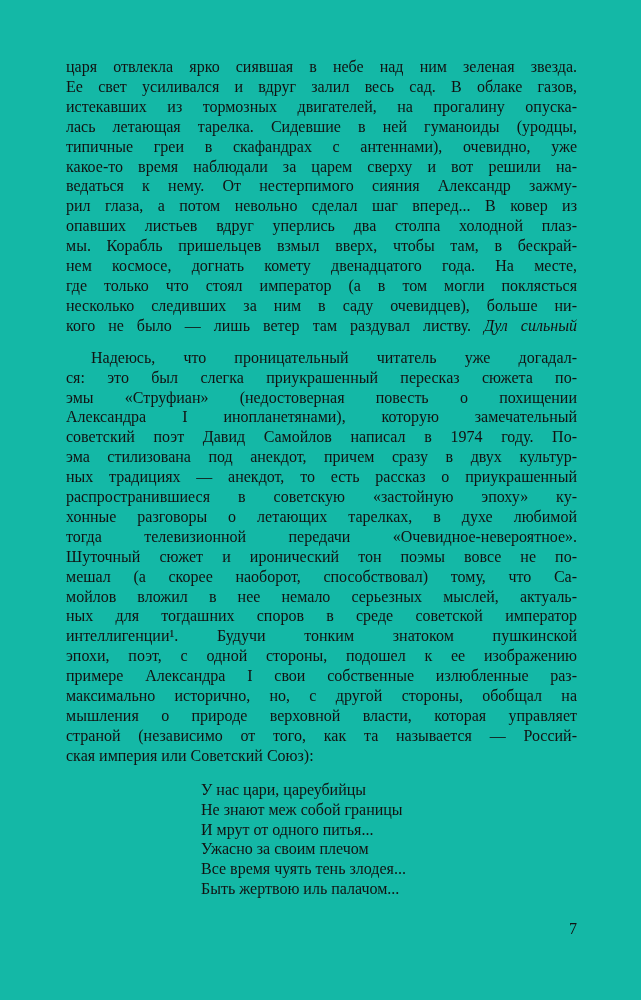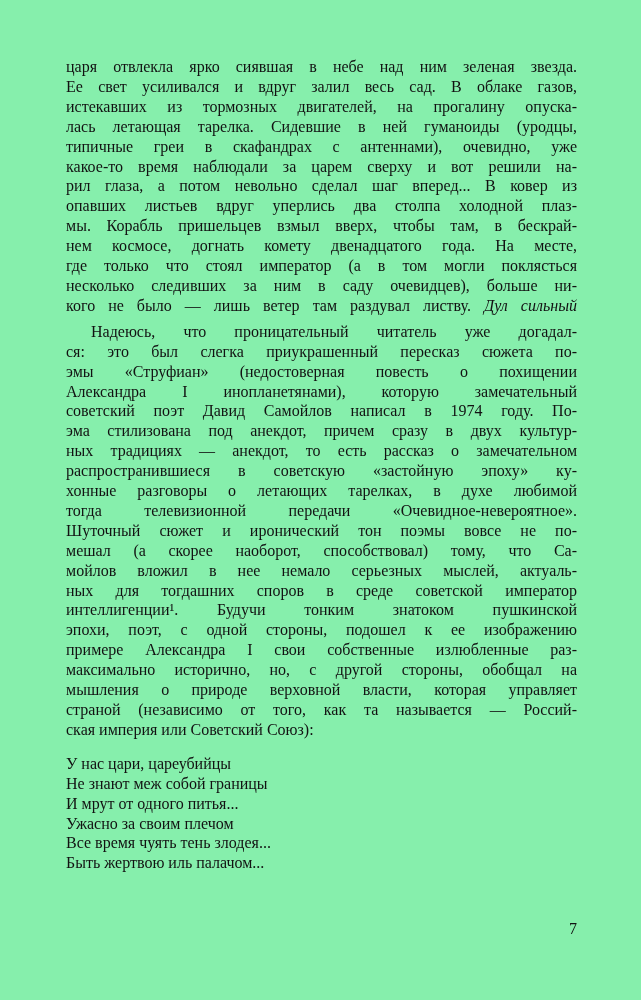--- a/index.html
+++ b/index.html
@@ -4,21 +4,21 @@
 <style>
   html, body {
     margin: 0;
     padding: 0;
     background: #ffffff;
   }
   .book-page {
     position: relative;
     width: 641px;
     height: 1000px;
-    background: #86efac;
+    background: #14b8a6;
     overflow: hidden;
     font-family: "Liberation Serif", "DejaVu Serif", serif;
     color: #121212;
   }
   .text-block {
     position: absolute;
     left: 66px;
     top: 57px;
     width: 511px;
     font-size: 16px;
@@ -34,24 +34,25 @@
   .line.first-indent {
     text-indent: 25px;
   }
   .italic-text {
     font-style: italic;
   }
   .para {
     margin: 0 0 0 0;
   }
   .para + .para {
-    margin-top: 6px;
+    margin-top: 12px;
   }
   .poem-block {
     margin-top: 14px;
+    margin-left: 135px;
   }
   .poem-block .line {
     text-align: left;
     text-align-last: left;
   }
   .page-number {
     position: absolute;
     top: 920px;
     left: 66px;
     width: 511px;
@@ -65,37 +66,38 @@
 <div class="book-page">
   <div class="text-block">
 
     <div class="para">
       <div class="line">царя отвлекла ярко сиявшая в небе над ним зеленая звезда.</div>
       <div class="line">Ее свет усиливался и вдруг залил весь сад. В облаке газов,</div>
       <div class="line">истекавших из тормозных двигателей, на прогалину опуска-</div>
       <div class="line">лась летающая тарелка. Сидевшие в ней гуманоиды (уродцы,</div>
       <div class="line">типичные греи в скафандрах с антеннами), очевидно, уже</div>
       <div class="line">какое-то время наблюдали за царем сверху и вот решили на-</div>
+      <div class="line">ведаться к нему. От нестерпимого сияния Александр зажму-</div>
       <div class="line">рил глаза, а потом невольно сделал шаг вперед... В ковер из</div>
       <div class="line">опавших листьев вдруг уперлись два столпа холодной плаз-</div>
       <div class="line">мы. Корабль пришельцев взмыл вверх, чтобы там, в бескрай-</div>
       <div class="line">нем космосе, догнать комету двенадцатого года. На месте,</div>
       <div class="line">где только что стоял император (а в том могли поклясться</div>
       <div class="line">несколько следивших за ним в саду очевидцев), больше ни-</div>
       <div class="line"><span>кого не было — лишь ветер там раздувал листву. </span><span class="italic-text">Дул сильный</span></div>
     </div>
 
     <div class="para">
       <div class="line first-indent">Надеюсь, что проницательный читатель уже догадал-</div>
       <div class="line">ся: это был слегка приукрашенный пересказ сюжета по-</div>
       <div class="line">эмы «Струфиан» (недостоверная повесть о похищении</div>
       <div class="line">Александра I инопланетянами), которую замечательный</div>
       <div class="line">советский поэт Давид Самойлов написал в 1974 году. По-</div>
       <div class="line">эма стилизована под анекдот, причем сразу в двух культур-</div>
-      <div class="line">ных традициях — анекдот, то есть рассказ о замечательном</div>
+      <div class="line">ных традициях — анекдот, то есть рассказ о приукрашенный</div>
       <div class="line">распространившиеся в советскую «застойную эпоху» ку-</div>
       <div class="line">хонные разговоры о летающих тарелках, в духе любимой</div>
       <div class="line">тогда телевизионной передачи «Очевидное-невероятное».</div>
       <div class="line">Шуточный сюжет и иронический тон поэмы вовсе не по-</div>
       <div class="line">мешал (а скорее наоборот, способствовал) тому, что Са-</div>
       <div class="line">мойлов вложил в нее немало серьезных мыслей, актуаль-</div>
       <div class="line">ных для тогдашних споров в среде советской император</div>
       <div class="line">интеллигенции¹. Будучи тонким знатоком пушкинской</div>
       <div class="line">эпохи, поэт, с одной стороны, подошел к ее изображению</div>
       <div class="line">примере Александра I свои собственные излюбленные раз-</div>

